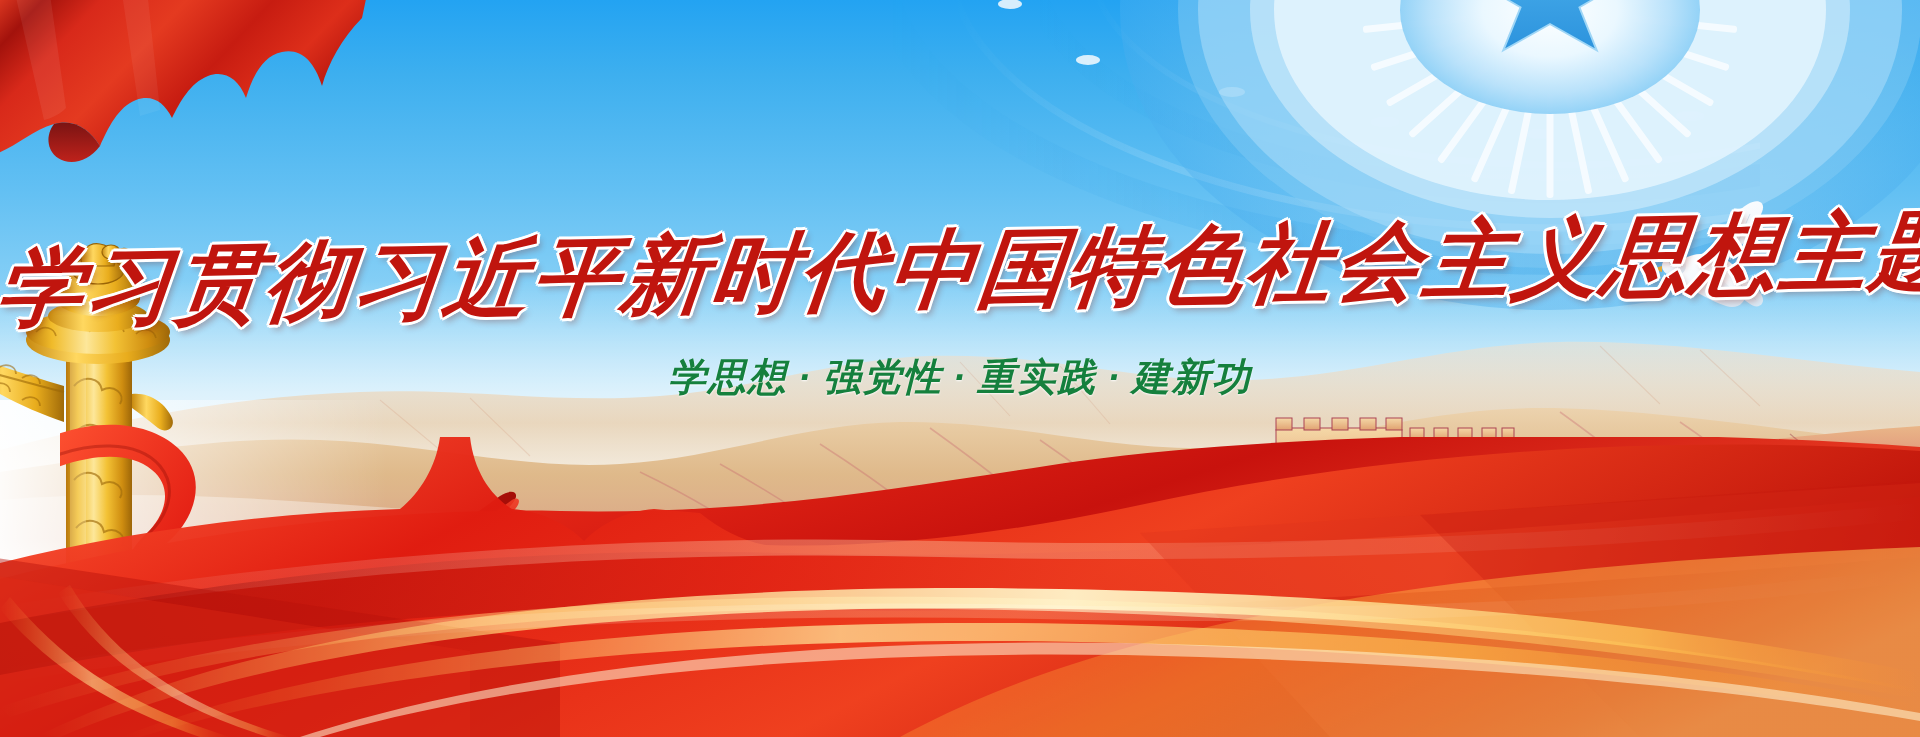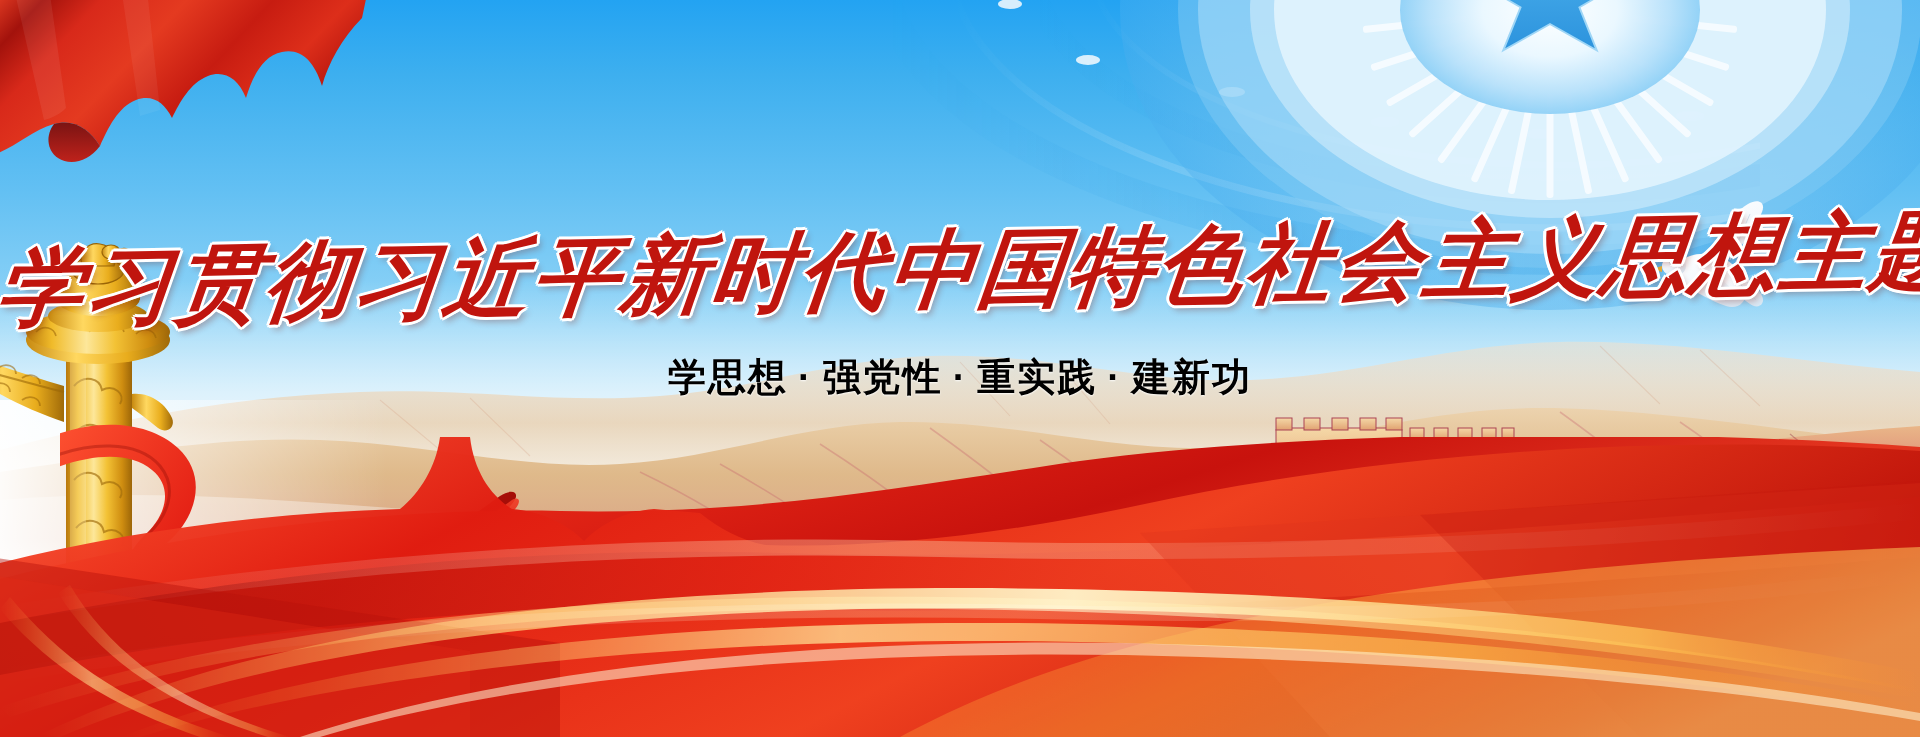--- a/index.html
+++ b/index.html
@@ -85,23 +85,24 @@
       4px 5px 6px rgba(120,20,10,.30);
     white-space:nowrap;
   }
   .subtitle-wrap{
     position:absolute;left:0;right:0;top:352px;text-align:center;pointer-events:none;
   }
   .subtitle{
     display:inline-block;
     font-family:"Liberation Sans","DejaVu Sans",sans-serif;
     font-weight:700;font-size:38px;letter-spacing:2px;
-    color:#000000;
+    color:#15803d;
     white-space:nowrap;
     text-shadow:0 1px 2px rgba(255,255,255,.85);
+    font-style:italic;
   }
   .sep{padding:0 10px;}
 </style>
 </head>
 <body>
 
 <div id="stage">
 
   <div class="sky"></div>
   <div class="sky-haze"></div>

